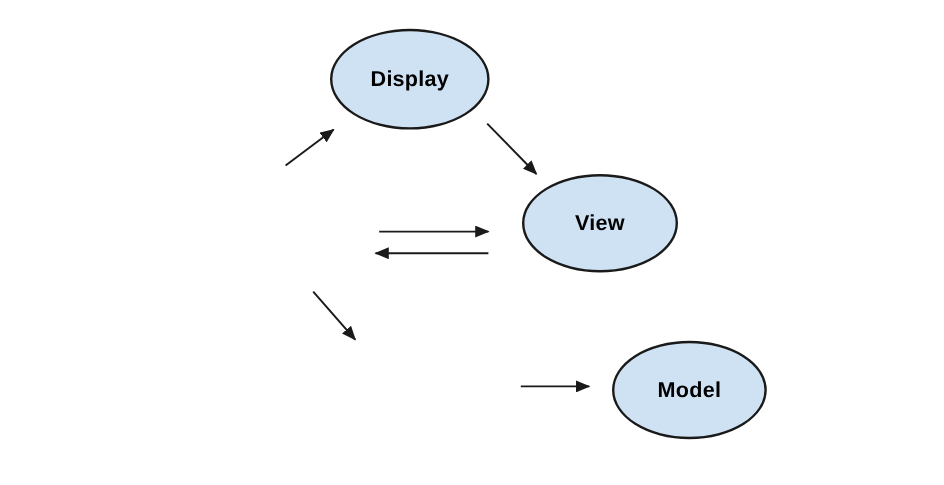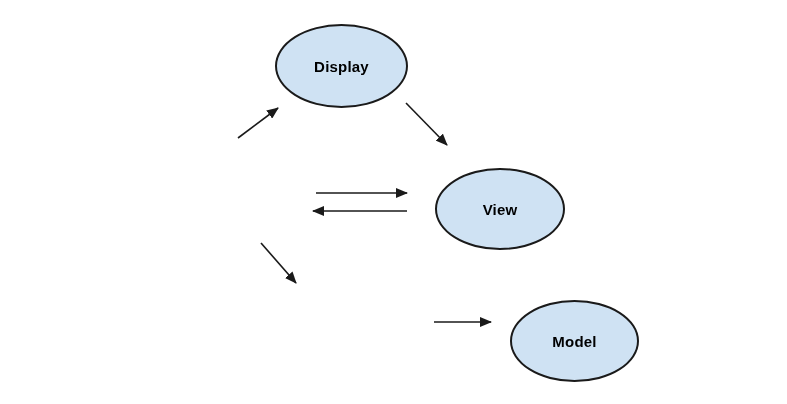--- a/index.html
+++ b/index.html
@@ -19,31 +19,31 @@
     position: absolute;
     box-sizing: border-box;
     background: #cfe2f3;
     border: 2px solid #1a1a1a;
     border-radius: 50%;
     display: flex;
     align-items: center;
     justify-content: center;
   }
   .node .label {
-    font-size: 15px;
+    font-size: 18px;
     font-weight: bold;
     color: #000000;
     letter-spacing: 0.2px;
     user-select: none;
   }
   .node-display    { left: 275px; top: 24px;  width: 133px; height: 84px; }
   .node-controller { left: 158px; top: 151px; width: 131px; height: 85px; }
-  .node-view       { left: 435px; top: 168px; width: 130px; height: 82px; }
+  .node-view       { left: 435px; top: 145px; width: 130px; height: 82px; }
   .node-state      { left: 287px; top: 286px; width: 131px; height: 83px; }
-  .node-model      { left: 510px; top: 300px; width: 129px; height: 82px; }
+  .node-model      { left: 510px; top: 284px; width: 129px; height: 82px; }
   svg.edges {
     position: absolute;
     left: 0;
     top: 0;
     width: 787px;
     height: 404px;
     pointer-events: none;
   }
   svg.edges line {
     stroke: #1a1a1a;

